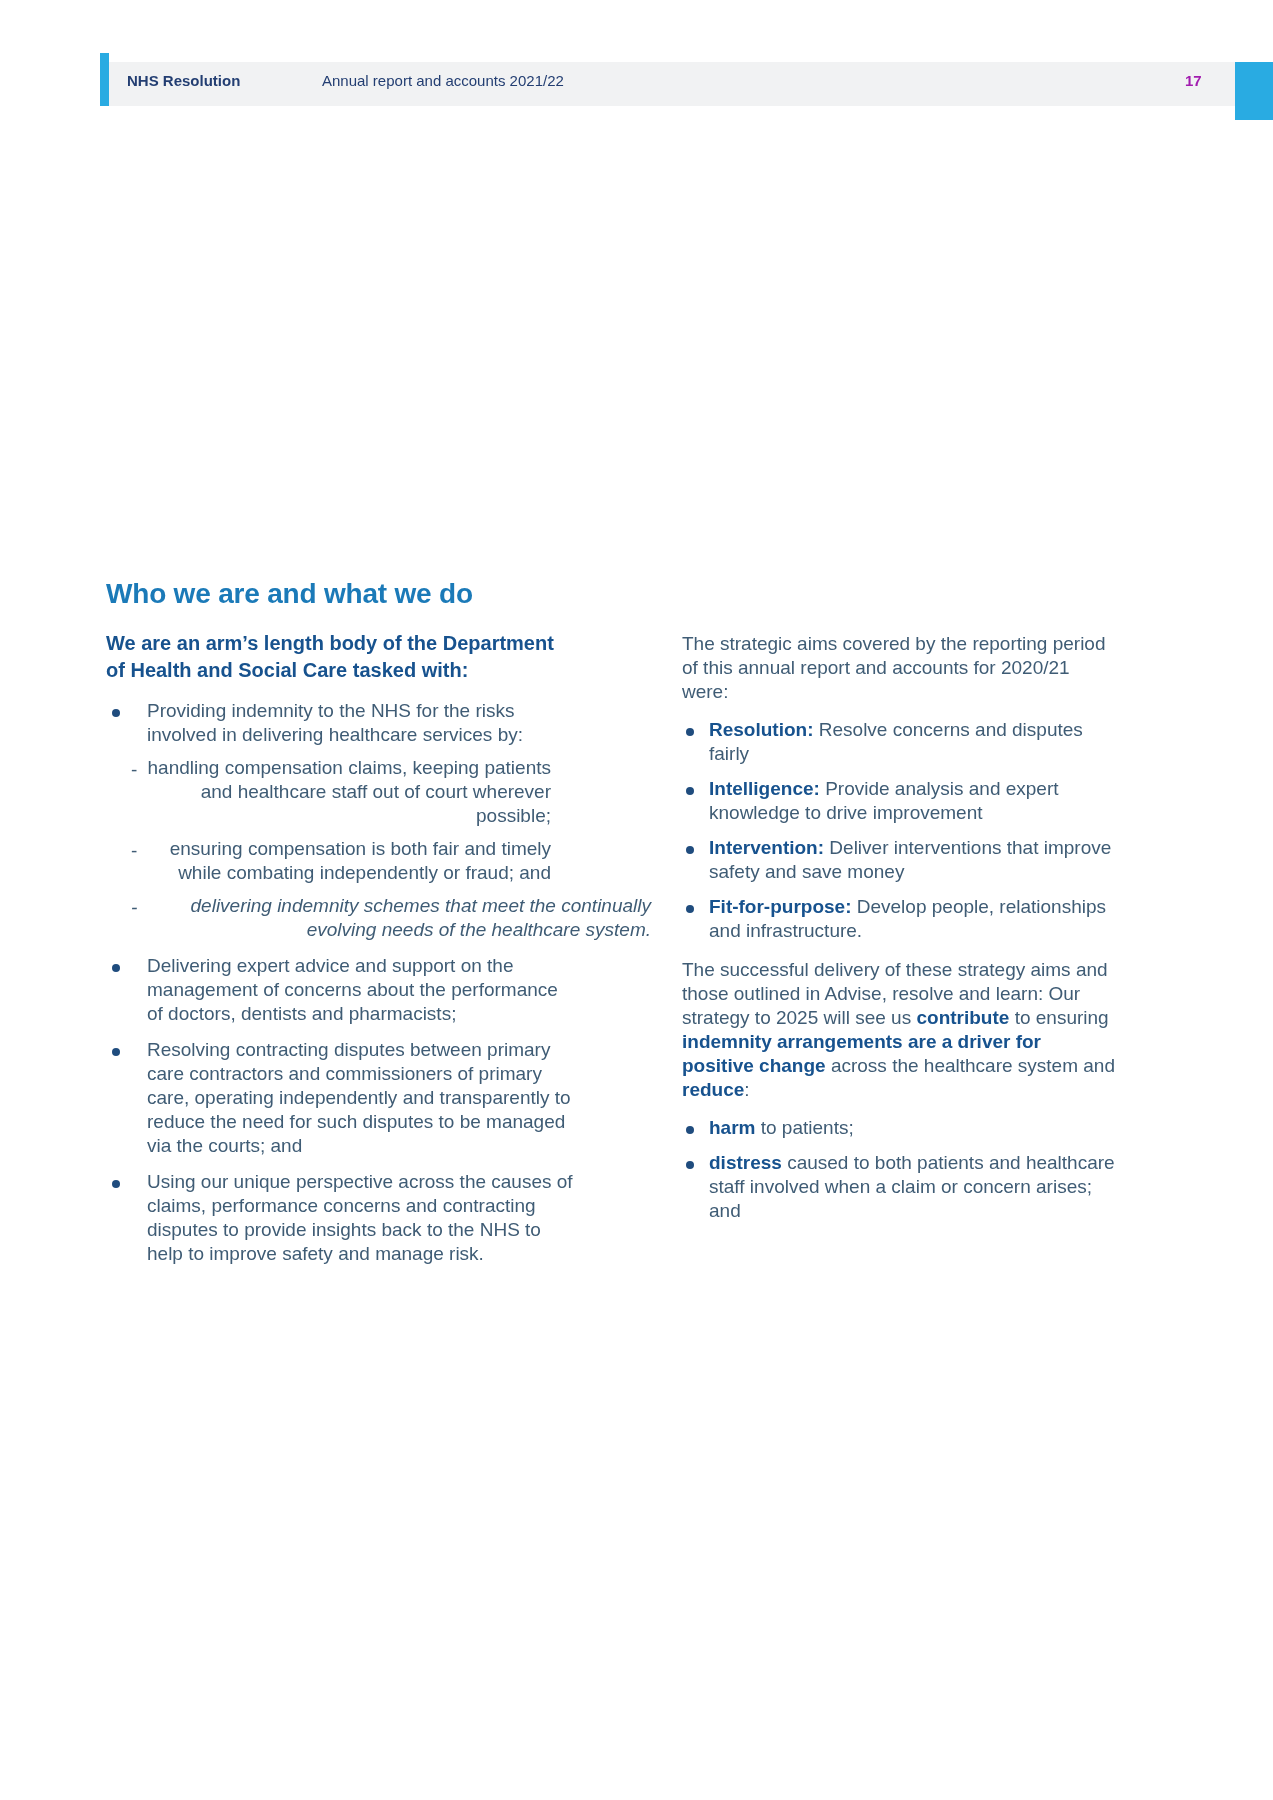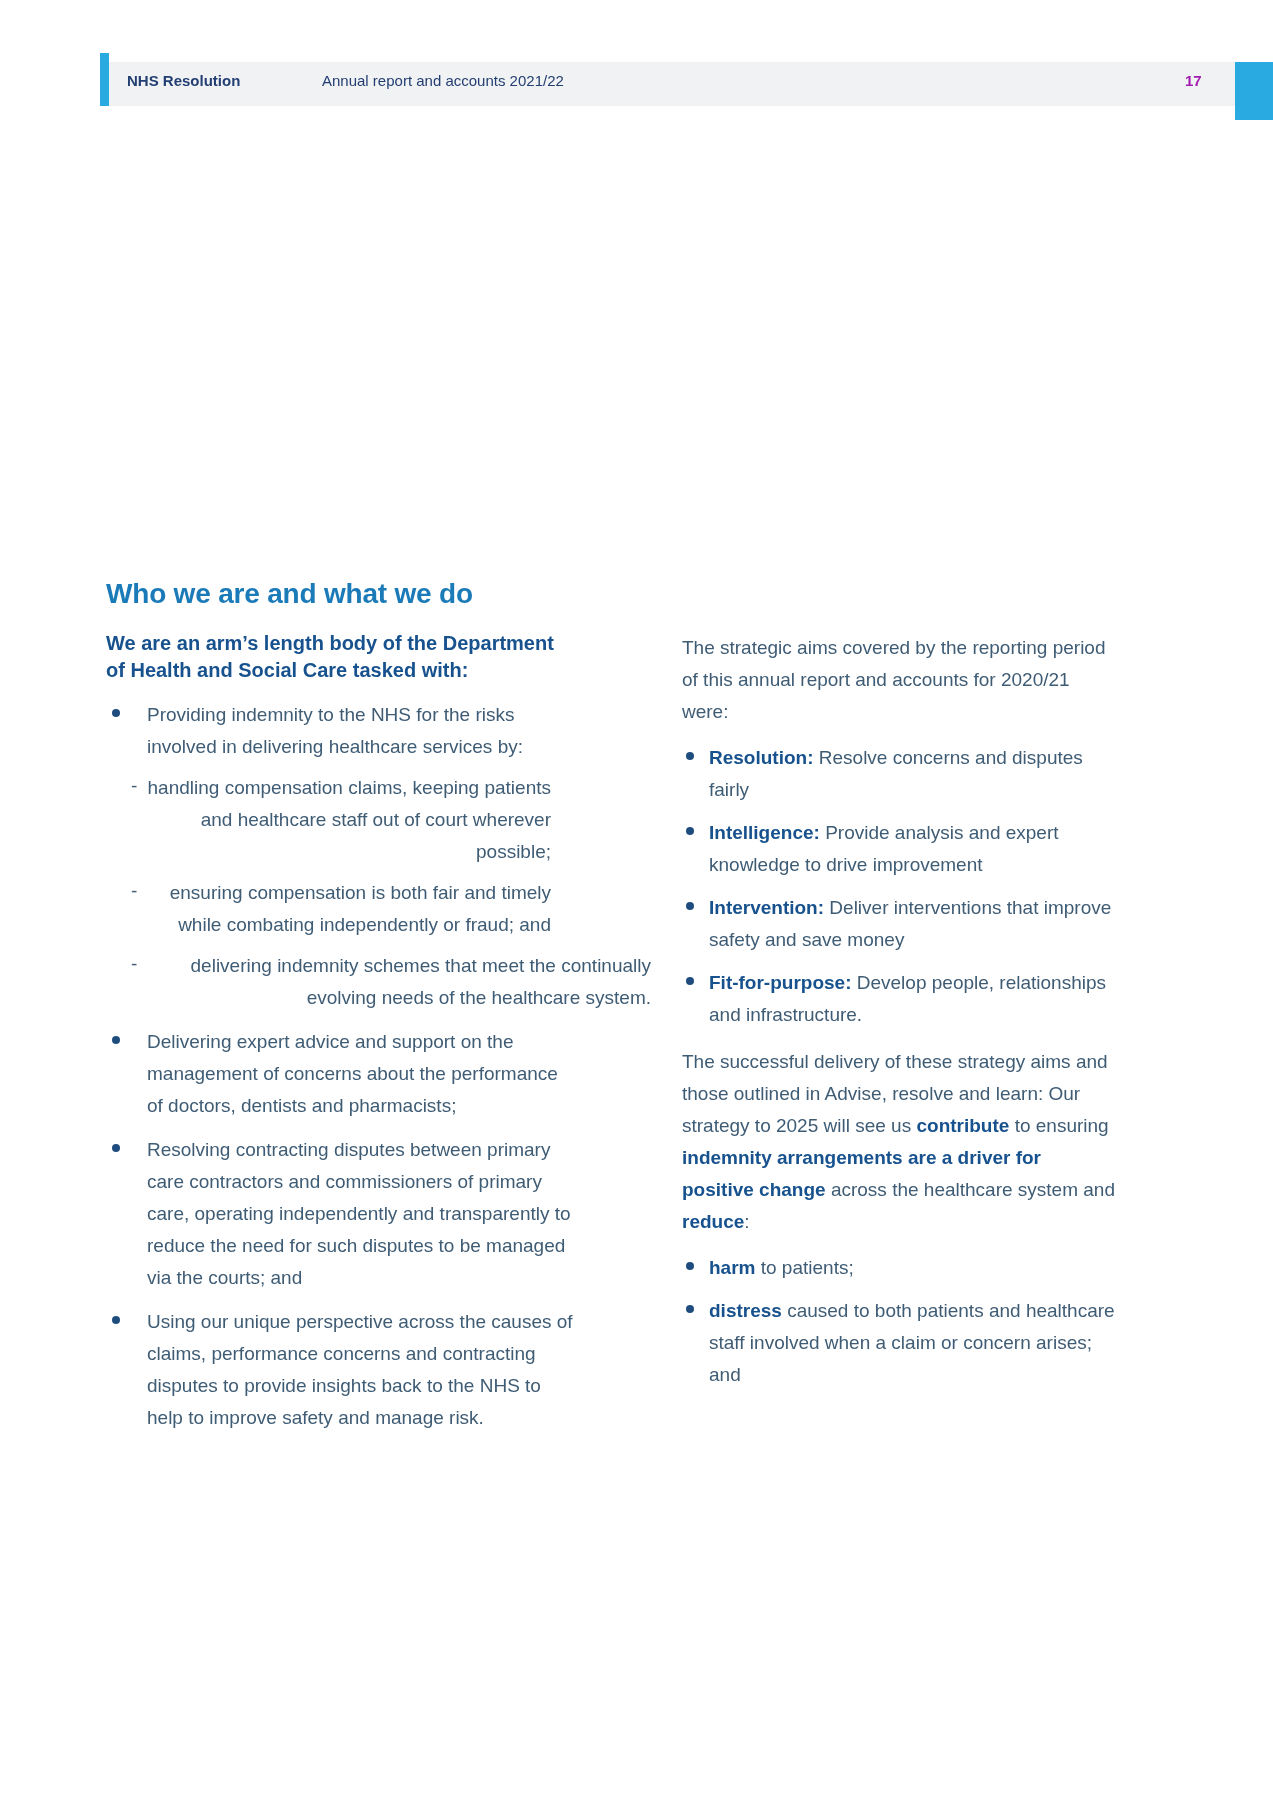--- a/index.html
+++ b/index.html
@@ -20,38 +20,38 @@
   .section-title {
     position:absolute; left:106px; top:578px; margin:0;
     font-size:28px; font-weight:bold; color:#1b7ab8; letter-spacing:-0.2px;
   }
 
   
   .col-left  { position:absolute; left:106px; top:630px; width:472px; }
   .col-right { position:absolute; left:682px; top:632px; width:434px; }
 
   p { margin:0; }
-  .body-text, .sub-text, .intro, .strategy, .rb-text { font-size:19px; line-height:32px; color:#3f5c75; }
+  .body-text, .sub-text, .intro, .strategy, .rb-text { font-size:19px; line-height:24px; color:#3f5c75; }
 
   .intro-bold {
     font-size:20px; line-height:27px; font-weight:bold; color:#17528e; margin-bottom:15px;
   }
 
   .bullet { position:relative; padding-left:41px; margin-top:12px; }
   .bullet .dot {
     position:absolute; left:6px; top:10px; width:8px; height:8px;
     border-radius:50%; background:#1f4c7e;
   }
 
   .subitem { position:relative; margin-left:25px; margin-top:9px; padding-left:15px; width:405px;text-align:right; }
   .subitem::before {
     content:"-"; position:absolute; left:0; top:0;
     font-size:19px; line-height:28px; color:#3f5c75;
   }
-  .subitem.wide { width:505px; }
+  .subitem.wide { width:505px;font-style:italic; }
 
   
   .rbullet { position:relative; padding-left:27px; margin-top:11px; }
   .rbullet .dot {
     position:absolute; left:4px; top:10px; width:8px; height:8px;
     border-radius:50%; background:#1f4c7e;
   }
   .rbullet.first { margin-top:14px; }
   .bold-navy { font-weight:bold; color:#17528e; }
   .strategy { margin-top:15px; }

